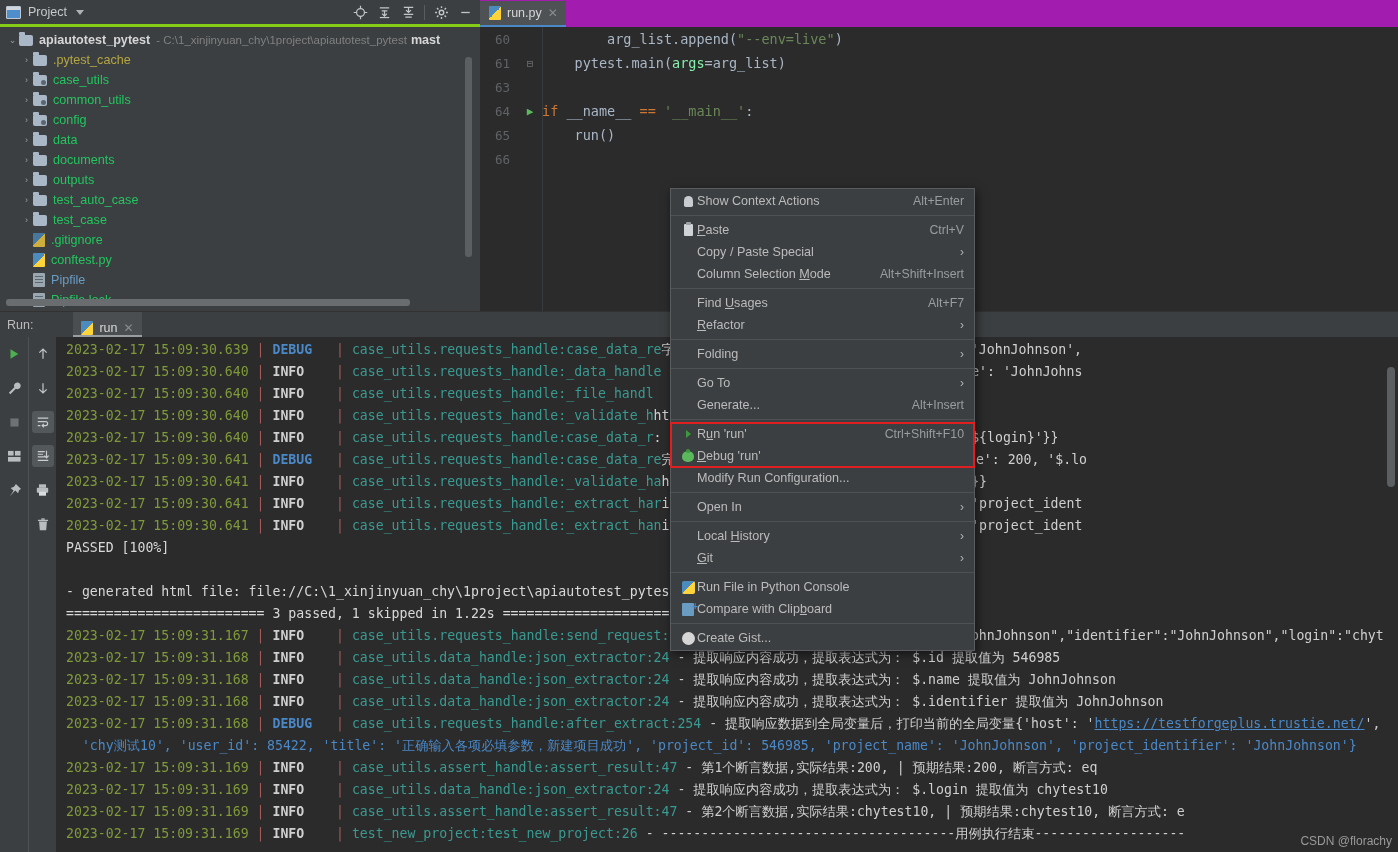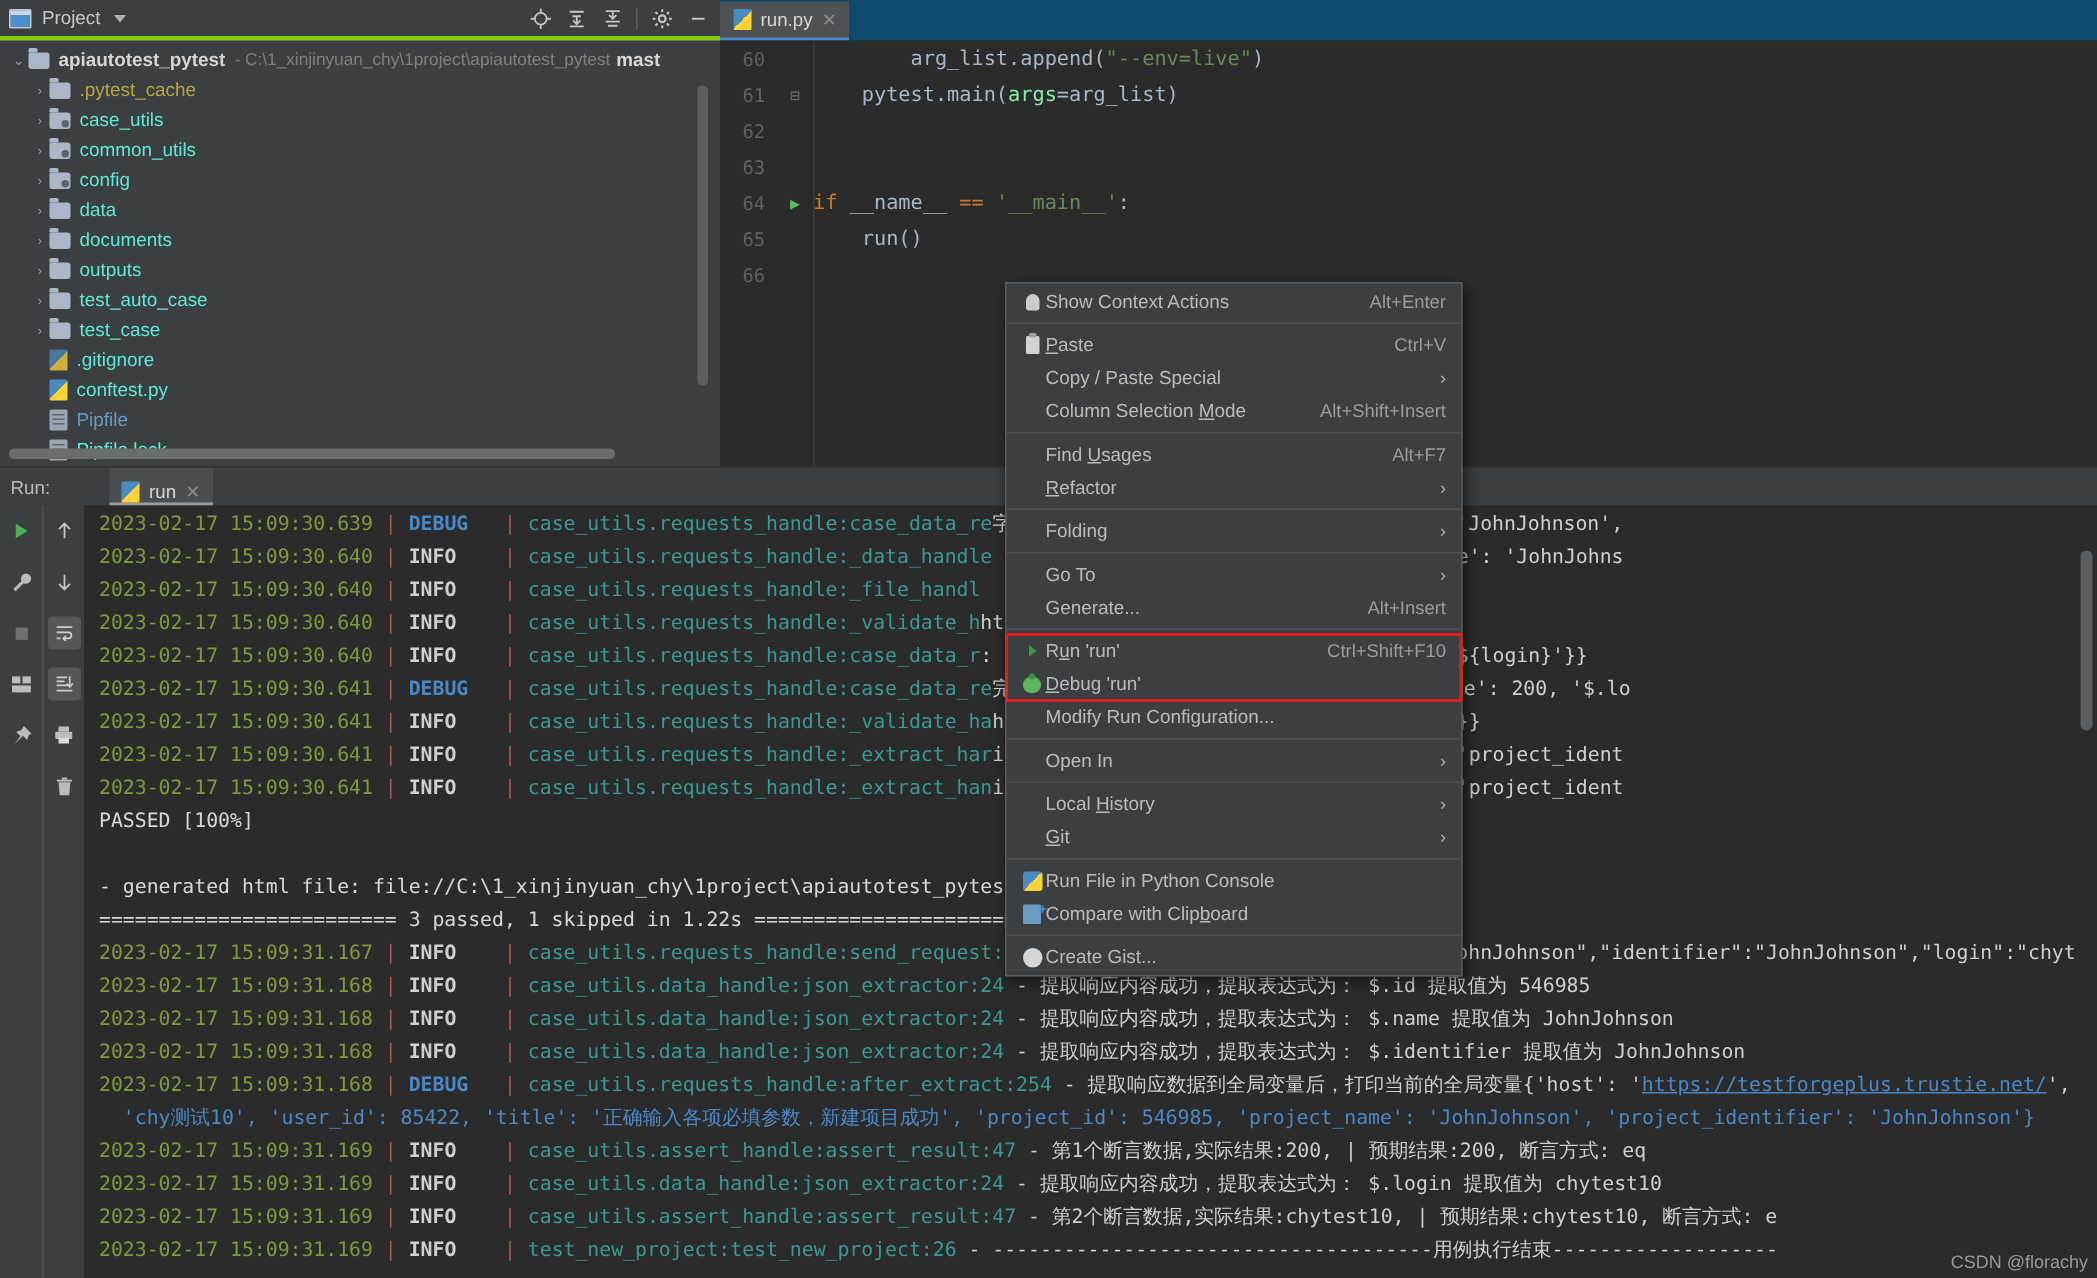--- a/index.html
+++ b/index.html
@@ -42,32 +42,32 @@
   .arrow.open { color:#9aa0a6; }
   .folder {
     width:14px;height:11px;background:#a9b7c6;border-radius:1px 2px 2px 2px;margin-right:6px;flex:none;position:relative;
   }
   .folder::before{content:"";position:absolute;left:0;top:-3px;width:6px;height:3px;background:#a9b7c6;border-radius:1px 1px 0 0;}
   .folder.src::after{content:"";position:absolute;right:1px;bottom:1px;width:5px;height:5px;border-radius:50%;background:#5a6570;}
   .fileicon{width:12px;height:14px;margin-right:6px;flex:none;position:relative;background:#b3b9bf;border-radius:1px;}
   .fileicon.py{background:linear-gradient(135deg,#4b8bbe 0 50%,#ffd43b 50% 100%);}
   .fileicon.txtdoc{background:#9aa7b0;}
   .fileicon.txtdoc::after{content:"";position:absolute;left:2px;top:3px;right:2px;height:1px;box-shadow:0 3px 0 #5a6570,0 6px 0 #5a6570;background:#5a6570;}
-  .lbl { color:#5eead4; }
+  .lbl { color:#22c55e; }
   .lbl.bold{font-weight:bold;color:#d6d6d6;}
   .lbl.muted{color:#808080;font-size:11.5px;margin-left:6px;}
   .lbl.yellow{color:#b5a642;}
   .lbl.blue{color:#6a9bc3;}
   .lbl.branch{color:#d6d6d6;font-weight:bold;}
   #tree-vscroll{position:absolute;right:8px;top:30px;width:7px;height:200px;background:#5c5f61;border-radius:3px;}
   #tree-hscroll{position:absolute;left:6px;bottom:4px;width:404px;height:7px;background:#6a6d6f;border-radius:3px;}
 
   
   #editor-panel{position:absolute;left:480px;top:0;right:0;height:311px;background:#2b2b2b;overflow:hidden;}
-  #tabs{height:27px;background:#0c4a6e;display:flex;align-items:flex-end;}
+  #tabs{height:27px;background:#a21caf;display:flex;align-items:flex-end;}
   .tab{height:26px;display:flex;align-items:center;padding:0 8px 0 9px;background:#4e5254;border-bottom:2px solid #4a88c7;gap:6px;}
   .tab .fileicon{margin-right:0;}
   .tab-label{font-size:12.5px;color:#d6d6d6;}
   .tab-close{color:#8a8d8f;font-size:12px;}
   #code{position:relative;height:284px;background:#2b2b2b;padding-top:0;}
   .cline{display:flex;height:24px;align-items:center;font-size:13.5px;}
   .gutter{width:38px;text-align:right;padding-right:8px;color:#606366;font-size:12.5px;flex:none;}
   .foldcol{width:24px;flex:none;text-align:center;color:#6a6d70;font-size:11px;}
   .ctext{white-space:pre;color:#a9b7c6;}
   .k-orange{color:#cc7832;}
@@ -270,25 +270,20 @@
     <div id="code-lines">
         <div class="cline">
           <span class="gutter">60</span>
           <span class="foldcol"></span>
           <span class="ctext"><span class="ctext">        arg_list.append(</span><span class="k-green">"--env=live"</span><span class="ctext">)</span></span>
         </div>
         <div class="cline">
           <span class="gutter">61</span>
           <span class="foldcol">⊟</span>
           <span class="ctext"><span class="ctext">    pytest.main(</span><span class="k-purple">args</span><span class="ctext">=arg_list)</span></span>
-        </div>
-        <div class="cline">
-          <span class="gutter">62</span>
-          <span class="foldcol"></span>
-          <span class="ctext"></span>
         </div>
         <div class="cline">
           <span class="gutter">63</span>
           <span class="foldcol"></span>
           <span class="ctext"></span>
         </div>
         <div class="cline">
           <span class="gutter">64</span>
           <span class="foldcol"><span class="runmark">▶</span></span>
           <span class="ctext"><span class="k-orange">if </span><span class="ctext">__name__ </span><span class="k-orange">== </span><span class="k-green">'__main__'</span><span class="ctext">:</span></span>

